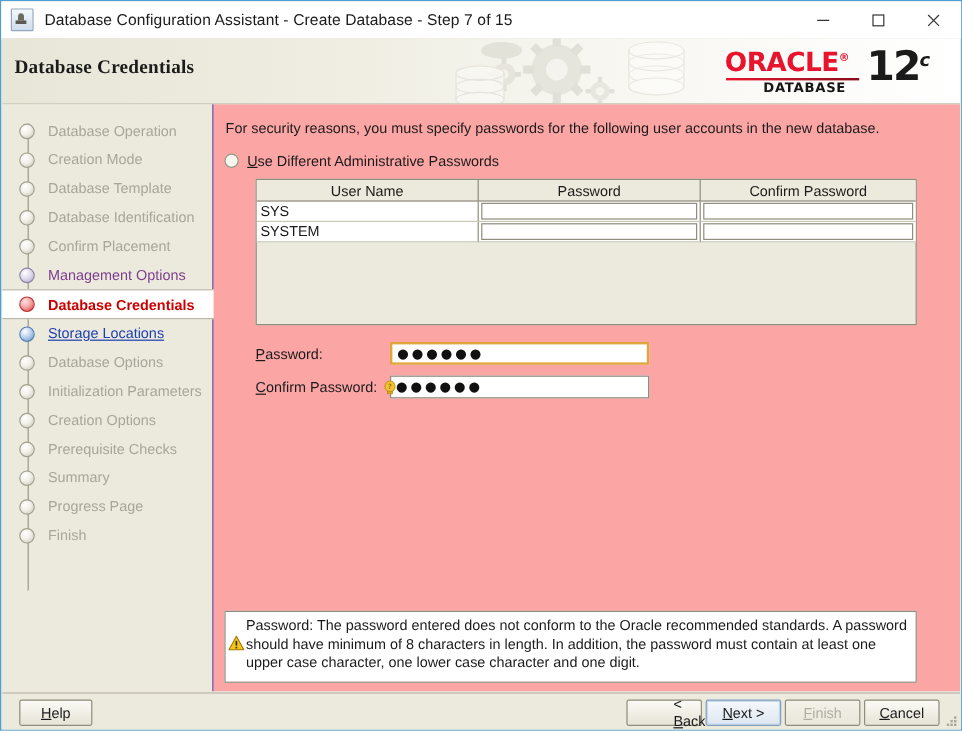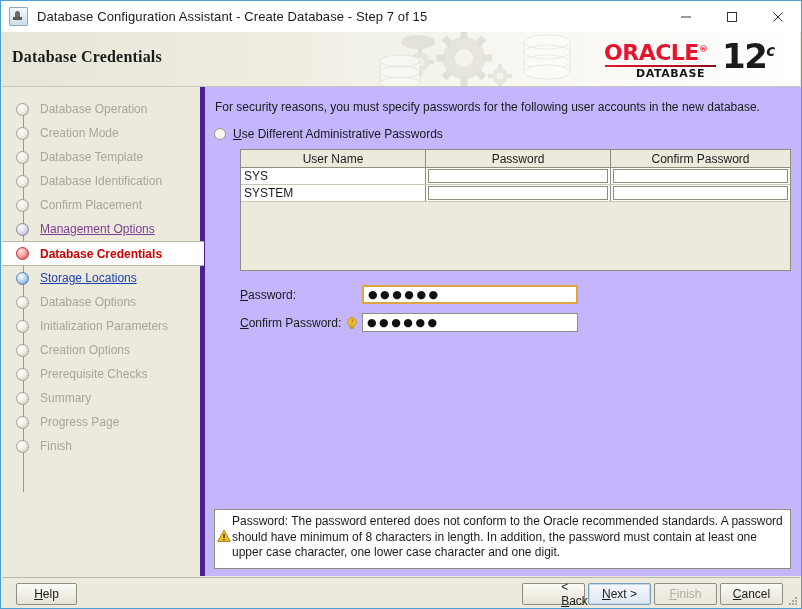--- a/index.html
+++ b/index.html
@@ -155,23 +155,23 @@
   
   .bodyarea {
     position: absolute;
     left: 1px; top: 86px;
     width: 798px; height: 489px;
     display: flex;
   }
   
   .sidebar {
     position: relative;
-    width: 203px;
+    width: 176px;
     background: #ece9dd;
-    border-right: 5px solid #4c1d95;
+    border-right: 1px solid #4c1d95;
     padding-top: 10px;
     box-sizing: border-box;
   }
   .rail {
     position: absolute;
     left: 21px; top: 16px; bottom: 84px;
     width: 1px;
     background: #9a9888;
   }
   .step {
@@ -197,21 +197,20 @@
     font-size: 12px;
     color: #a8a69a;
     white-space: nowrap;
   }
   .step.visited .bullet {
     background: radial-gradient(circle at 35% 30%, #ffffff 0%, #ded9ea 50%, #a9a2c2 100%);
     border-color: #8d86a8;
   }
   .step.visited .label {
     color: #7c3f8e;
-    text-decoration: underline;
   }
   .step.next .bullet {
     background: radial-gradient(circle at 35% 30%, #ffffff 0%, #bdd4ef 45%, #5f8fc6 100%);
     border-color: #5682ae;
   }
   .step.next .label {
     color: #1c3fb0;
     text-decoration: underline;
   }
   .step.current {
@@ -229,21 +228,21 @@
   .step.current .label {
     color: #cc0000;
     font-weight: bold;
     text-decoration: none;
   }
 
   
   .content {
     position: relative;
     flex: 1;
-    background: #c4b5fd;
+    background: #fca5a5;
     padding: 11px 10px 0 9px;
     box-sizing: border-box;
   }
   .intro {
     font-size: 12px;
     color: #1b1b1b;
     margin: 2px 0 13px 1px;
   }
   .radio-row {
     display: flex;
@@ -325,21 +324,20 @@
 
   
   .samepw {
     margin-top: 14px;
   }
   .field-row {
     display: flex;
     align-items: center;
     margin-top: 9px;
     margin-left: 26px;
-    gap: 10px;
   }
   .field-label {
     width: 112px;
     font-size: 12px;
     color: #1b1b1b;
     position: relative;
   }
   .pwinput {
     width: 216px;
     height: 19px;

